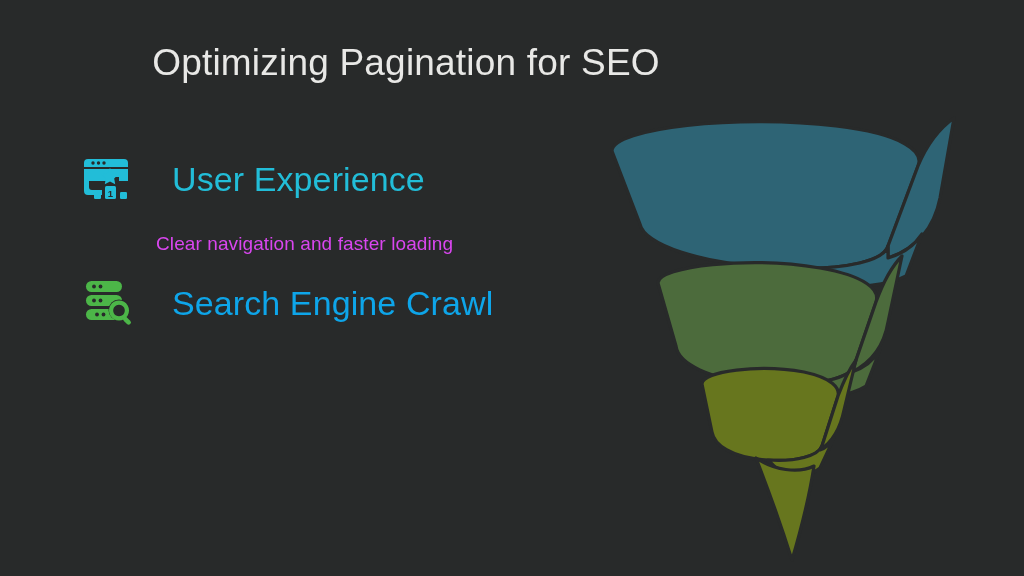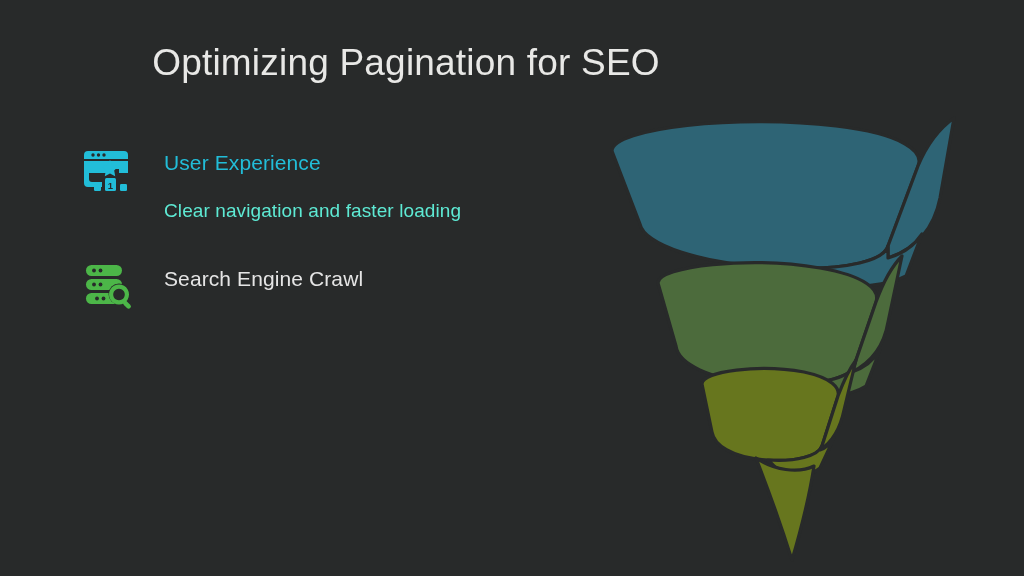--- a/index.html
+++ b/index.html
@@ -50,33 +50,33 @@
   }
   .feature-icon {
     position: absolute;
     left: 0;
     top: 6px;
     width: 52px;
     height: 52px;
     display: block;
   }
   .feature-heading {
-    font-size: 21px;
+    font-size: 34px;
     font-weight: 400;
     line-height: 1.25;
-    margin: 8px;
+    margin: 16px;
     padding-top: 11px;
     letter-spacing: 0.1px;
     white-space: nowrap;
   }
   .feature-desc {
     font-size: 19px;
     font-weight: 400;
-    color: #5eead4;
-    margin: 8px;
+    color: #d946ef;
+    margin: 0;
     padding-top: 16px;
     letter-spacing: 0.1px;
     white-space: nowrap;
   }
 
   
   #funnel-graphic {
     position: absolute;
     left: 588px;
     top: 108px;
@@ -132,21 +132,21 @@
             <circle cx="16.5" cy="23.5" r="1.9" fill="#282a2a"></circle>
             <path d="M7.5 32 h30.5 a5.5 5.5 0 0 1 0 11 h-30.5 a5.5 5.5 0 0 1 0 -11 z"></path>
             <circle cx="13" cy="37.5" r="1.9" fill="#282a2a"></circle>
             <circle cx="19.5" cy="37.5" r="1.9" fill="#282a2a"></circle>
             <circle cx="35" cy="33" r="10.5" fill="#282a2a"></circle>
             <path d="M35 23.5 a10 10 0 1 0 0.01 0 z m0 4.2 a5.8 5.8 0 1 1 -0.01 0 z"></path>
             <rect x="41.5" y="39" width="9" height="4.6" rx="2.3" transform="rotate(45 41.5 39)"></rect>
           </g>
         </svg>
       </span>
-      <div class="feature-heading" style="color:#e5e5e5">Search Engine Crawl</div>
+      <div class="feature-heading" style="color:#0ea5e9">Search Engine Crawl</div>
     </div>
 
 
   </div>
 
   <div id="funnel-graphic">
     <svg viewBox="0 0 392 466" xmlns="http://www.w3.org/2000/svg">
       <g stroke="#282a2a" stroke-width="3.2" stroke-linejoin="round">
 
         <g>

